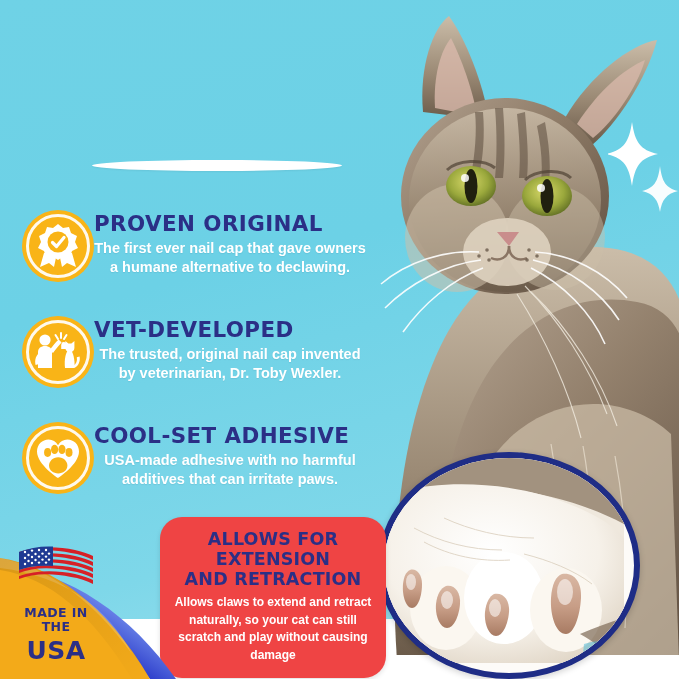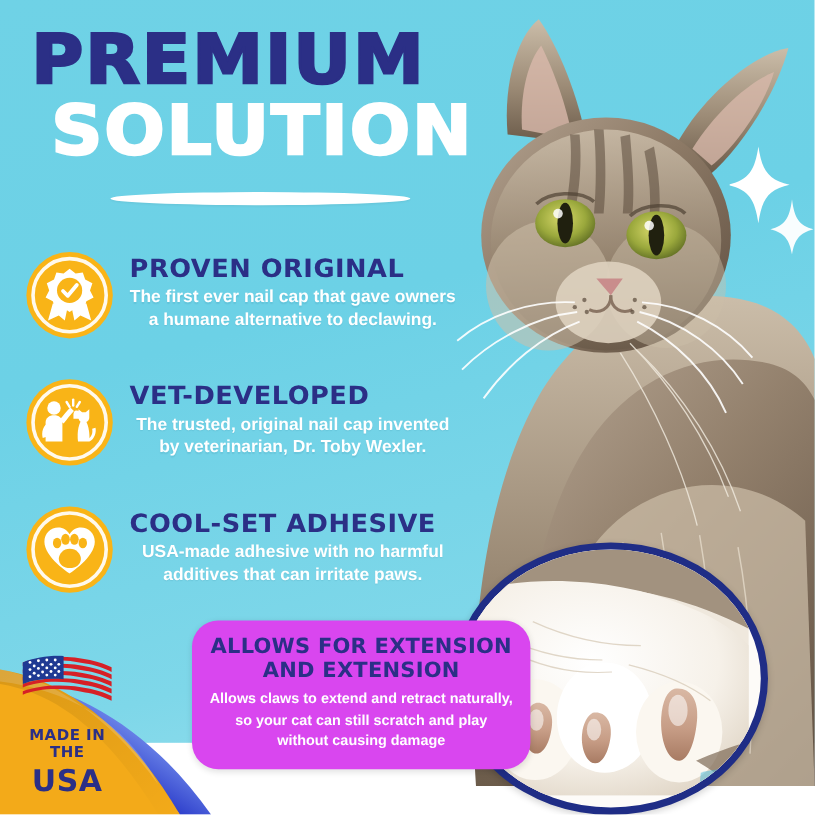--- a/index.html
+++ b/index.html
@@ -54,21 +54,21 @@
     margin:0;padding-left:16px;
   }
   .swoosh{
     position:absolute;left:92px;top:160px;width:250px;height:11px;
     background:#ffffff;border-radius:50%;
     box-shadow:0 1px 2px rgba(0,0,0,.06);
   }
 
   
   .feature{
-    position:absolute;display:flex;align-items:flex-start;gap:14px;width:390px;
+    position:absolute;display:flex;align-items:flex-start;width:390px;
   }
   .f1{left:22px;top:210px;}
   .f2{left:22px;top:316px;}
   .f3{left:22px;top:422px;}
 
   .icon-circle{
     flex:0 0 auto;width:72px;height:72px;border-radius:50%;
     background:#f9b417;
     display:flex;align-items:center;justify-content:center;
     position:relative;
@@ -98,22 +98,22 @@
     position:absolute;left:378px;top:452px;width:250px;height:215px;
     border-radius:50%;
     border:6px solid #1f2d86;
     overflow:hidden;
     background:#fdfbf8;
     box-shadow:0 2px 6px rgba(0,0,0,.18);
   }
 
   
   .callout{
-    position:absolute;left:160px;top:517px;width:282px;
-    background:#d946ef;border-radius:22px;
+    position:absolute;left:160px;top:517px;width:226px;
+    background:#ef4444;border-radius:22px;
     padding:12px 14px 14px 14px;
     box-sizing:border-box;
     box-shadow:0 2px 5px rgba(0,0,0,.12);
     z-index:6;
   }
   .callout-title{
     font-size:17.5px;font-weight:bold;color:#2b2f86;text-align:center;
     font-family:"DejaVu Sans", sans-serif;
     line-height:20px;margin:0 0 5px 0;letter-spacing:.2px;
   }
@@ -241,24 +241,20 @@
     </svg>
   </div>
 
   <div class="sparkles">
     <svg width="70" height="92" viewBox="0 0 70 92">
       <path d="M24 2 C27 22 32 30 50 34 C32 38 27 46 24 66 C21 46 16 38 -2 34 C16 30 21 22 24 2 Z" fill="#ffffff"></path>
       <path d="M52 46 C54 62 58 68 70 71 C58 74 54 80 52 92 C50 80 46 74 34 71 C46 68 50 62 52 46 Z" fill="#ffffff" opacity="0.95"></path>
     </svg>
   </div>
 
-  <div class="headline">
-    <div class="head-premium">PREMIUM</div>
-    <div class="head-solution">SOLUTION</div>
-  </div>
   <div class="swoosh"></div>
 
   <div class="feature f1">
     <div class="icon-circle">
       <svg width="44" height="46" viewBox="0 0 44 46">
         <path d="M8 30 L4 44 L13 40 L18 44 L21 30 Z" fill="#ffffff"></path>
         <path d="M36 30 L40 44 L31 40 L26 44 L23 30 Z" fill="#ffffff"></path>
         <path d="M22 1 L27 5 L33 4 L35 10 L41 13 L39 19 L42 25 L36 28 L34 34 L28 33 L22 37
                  L16 33 L10 34 L8 28 L2 25 L5 19 L3 13 L9 10 L11 4 L17 5 Z" fill="#ffffff"></path>
         <circle cx="22" cy="19" r="10.5" fill="#f9b417"></circle>
@@ -369,21 +365,21 @@
 
       <path d="M196 176 C210 184 224 194 232 205 L240 205 L240 160 C226 164 210 170 196 176 Z" fill="#7d6a56" opacity="0.7"></path>
 
       <path d="M200 186 C212 182 224 182 236 186 L236 205 L198 205 Z" fill="#43b8d8" opacity="0.5"></path>
     </svg>
   </div>
 
   <div class="callout">
     <p class="callout-title">
       <span>ALLOWS FOR EXTENSION</span><br>
-      <span>AND EXTENSION</span>
+      <span>AND RETRACTION</span>
     </p>
     <p class="callout-body">Allows claws to extend and retract naturally, so your cat can still scratch and play without causing damage</p>
   </div>
 
   <div class="curl-wrap">
     <svg width="210" height="205" viewBox="0 0 210 205">
       <defs>
         <linearGradient id="curlG" x1="0" y1="1" x2="1" y2="0">
           <stop offset="0%" stop-color="#15207a"></stop>
           <stop offset="42%" stop-color="#2d3ecb"></stop>

